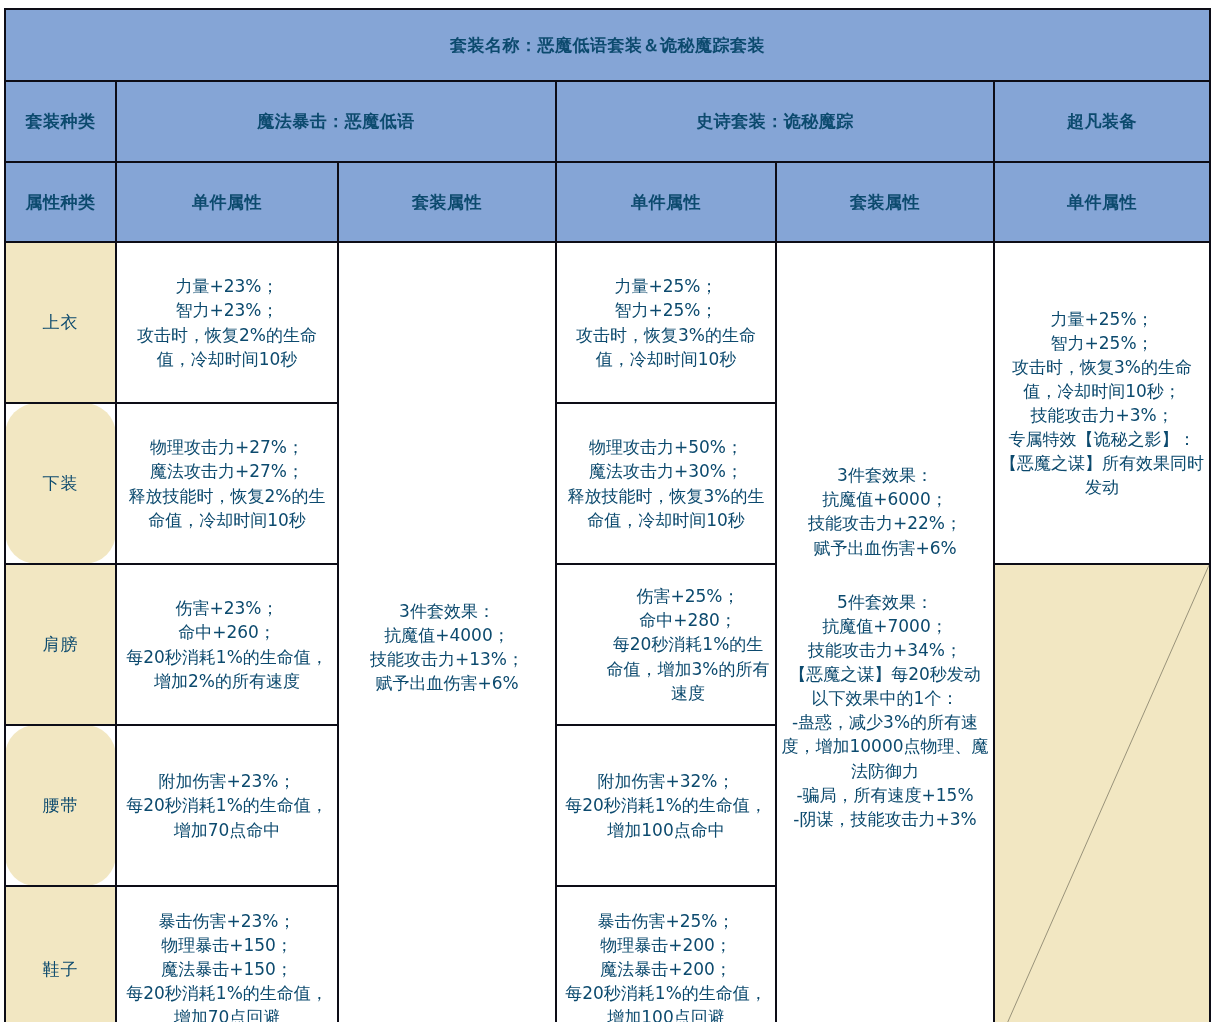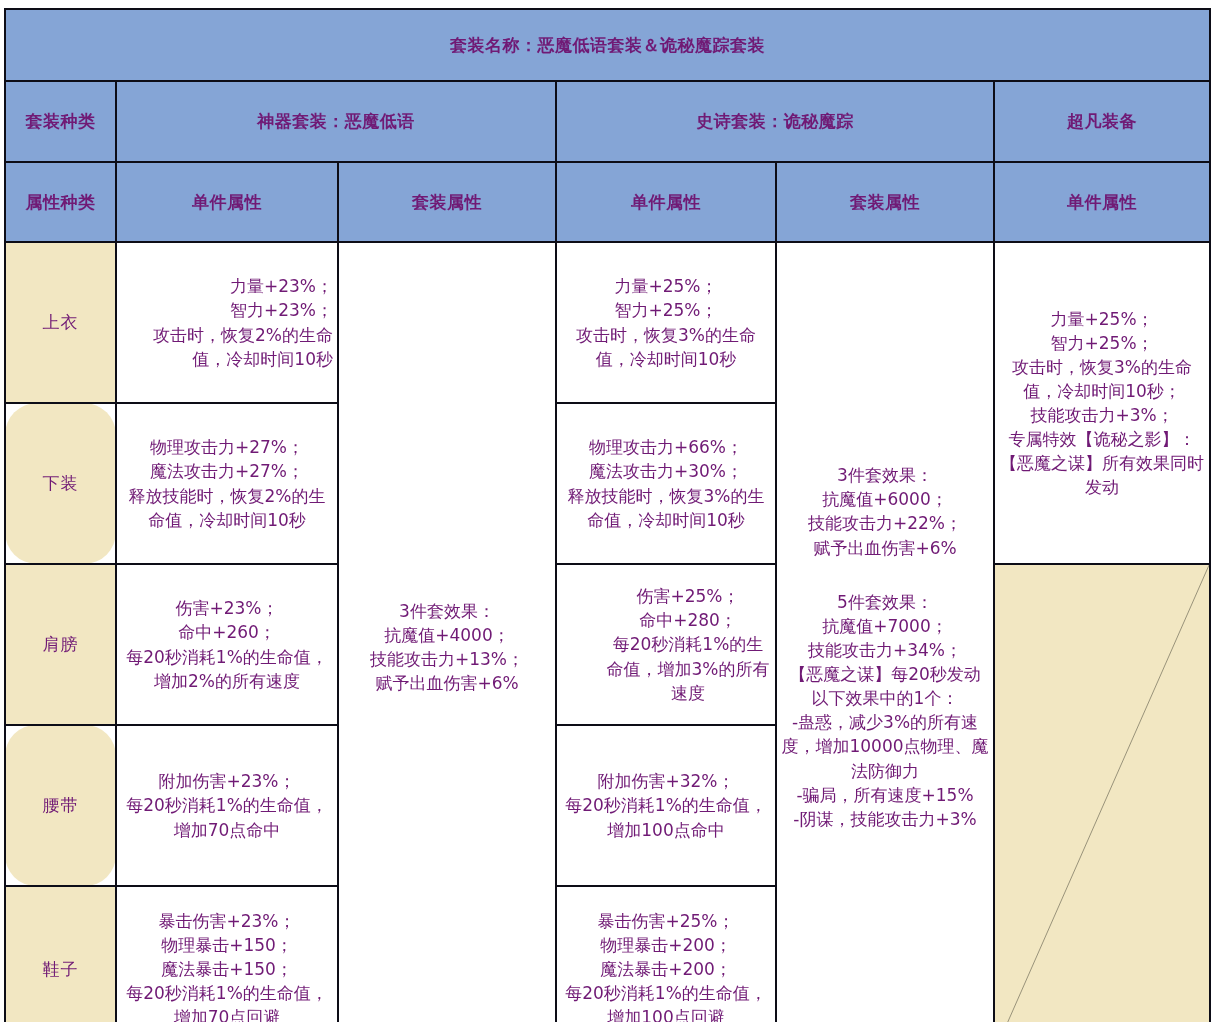--- a/index.html
+++ b/index.html
@@ -27,21 +27,21 @@
     width: 1205px;
     margin-left: 4px;
     margin-top: 8px;
   }
 
   table.set-table td {
     border: 2px solid #0d0d17;
     padding: 2px 4px;
     text-align: center;
     vertical-align: middle;
-    color: #701a75;
+    color: #0c4a6e;
     font-size: 17px;
     line-height: 1.42;
     word-break: break-word;
   }
 
   
   td.title-cell {
     background: #85a5d6;
     color: #10265e;
     font-size: 26px;
@@ -124,37 +124,37 @@
         <col class="c4">
         <col class="c5">
     </colgroup>
     <tbody>
       <tr class="title-row">
         <td class="title-cell" colspan="6">套装名称：恶魔低语套装＆诡秘魔踪套装</td>
       </tr>
 
       <tr class="hdr-row-1">
         <td class="hdr" rowspan="1">套装种类</td>
-        <td class="hdr" colspan="2">神器套装：恶魔低语</td>
+        <td class="hdr" colspan="2">魔法暴击：恶魔低语</td>
         <td class="hdr" colspan="2">史诗套装：诡秘魔踪</td>
         <td class="hdr">超凡装备</td>
       </tr>
 
       <tr class="hdr-row-2">
         <td class="hdr">属性种类</td>
         <td class="hdr">单件属性</td>
         <td class="hdr">套装属性</td>
         <td class="hdr">单件属性</td>
         <td class="hdr">套装属性</td>
         <td class="hdr">单件属性</td>
       </tr>
 
       <tr class="body-row-1">
         <td class="part-cell">上衣</td>
-        <td class="data-cell" style="white-space: pre-line; text-align: right;">力量+23%；
+        <td class="data-cell" style="white-space: pre-line;">力量+23%；
 智力+23%；
 攻击时，恢复2%的生命值，冷却时间10秒</td>
         <td class="merged-cell" rowspan="5" style="white-space: pre-line;">3件套效果：
 抗魔值+4000；
 技能攻击力+13%；
 赋予出血伤害+6%</td>
         <td class="data-cell" style="white-space: pre-line;">力量+25%；
 智力+25%；
 攻击时，恢复3%的生命值，冷却时间10秒</td>
         <td class="merged-cell" rowspan="5">
@@ -175,21 +175,21 @@
 攻击时，恢复3%的生命值，冷却时间10秒；
 技能攻击力+3%；
 专属特效【诡秘之影】：【恶魔之谋】所有效果同时发动</td>
       </tr>
 
       <tr class="body-row-2">
         <td class="part-cell">下装</td>
         <td class="data-cell" style="white-space: pre-line;">物理攻击力+27%；
 魔法攻击力+27%；
 释放技能时，恢复2%的生命值，冷却时间10秒</td>
-        <td class="data-cell" style="white-space: pre-line;">物理攻击力+66%；
+        <td class="data-cell" style="white-space: pre-line;">物理攻击力+50%；
 魔法攻击力+30%；
 释放技能时，恢复3%的生命值，冷却时间10秒</td>
       </tr>
 
       <tr class="body-row-3">
         <td class="part-cell">肩膀</td>
         <td class="data-cell" style="white-space: pre-line;">伤害+23%；
 命中+260；
 每20秒消耗1%的生命值，增加2%的所有速度</td>
         <td class="data-cell" style="white-space: pre-line; padding-left: 48px;">伤害+25%；

